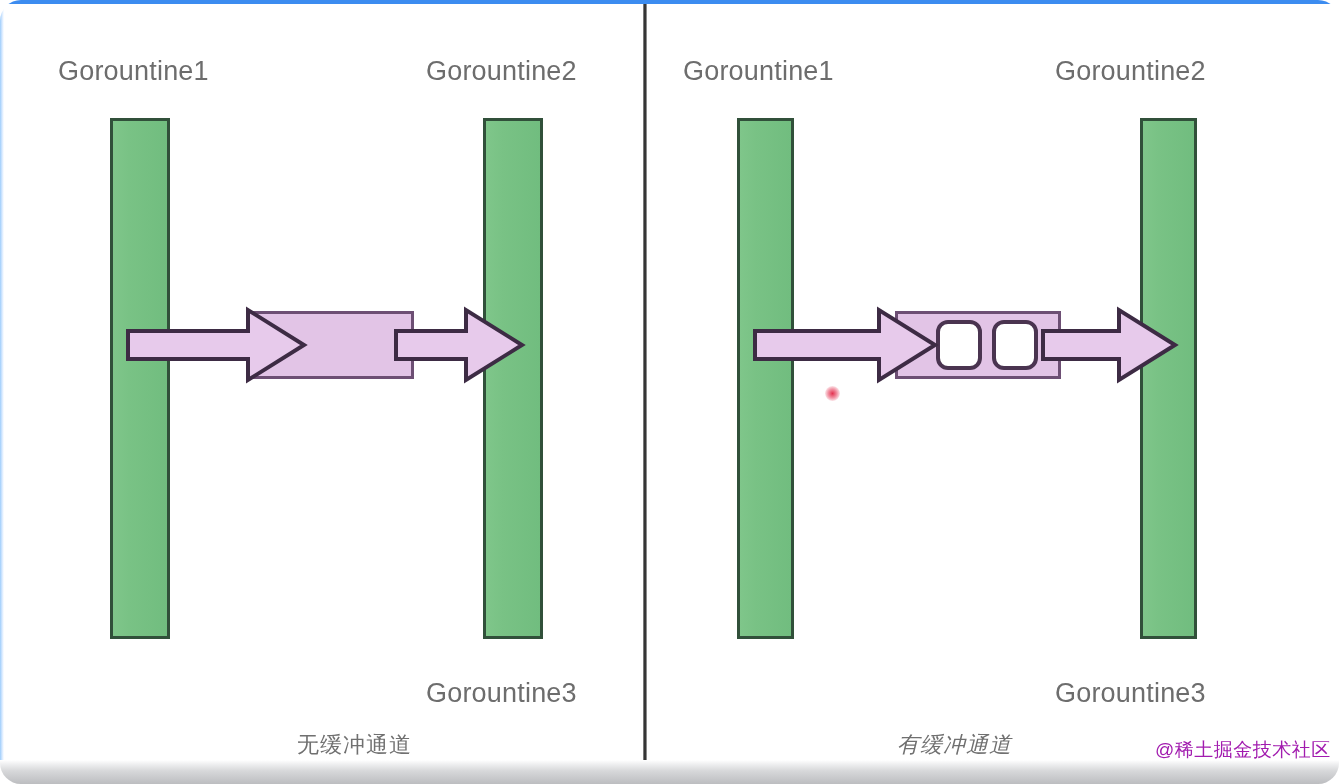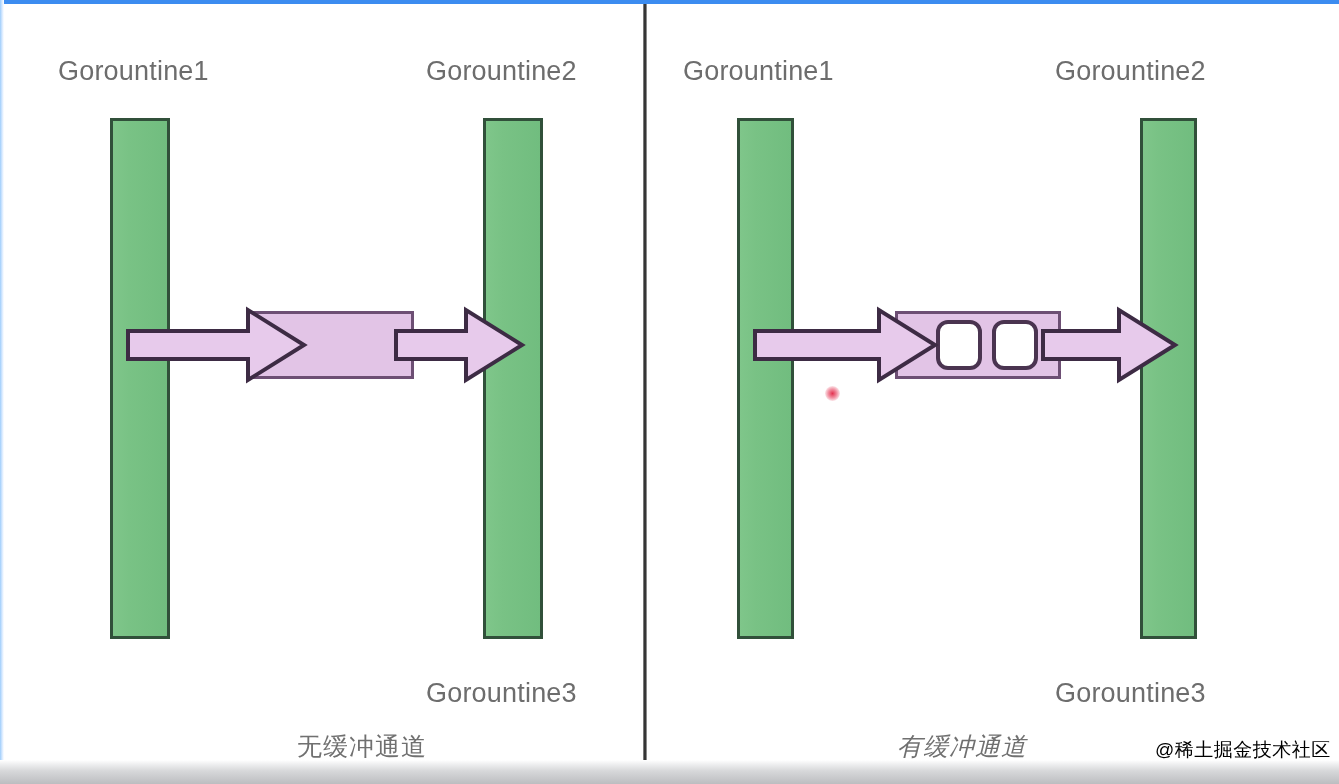--- a/index.html
+++ b/index.html
@@ -11,20 +11,21 @@
   body {
     font-family: "Liberation Sans", "DejaVu Sans", sans-serif;
   }
 
   #stage {
     position: relative;
     width: 1339px;
     height: 784px;
     background: #ffffff;
     overflow: hidden;
+    border-radius: 21px;
   }
 
   
   .frame-top-border {
     position: absolute;
     left: 0; top: 0;
     width: 1339px; height: 4px;
     background: #3c8cf0;
   }
   .frame-left-border {
@@ -100,30 +101,30 @@
   .arrow-shape {
     fill: #e7caeb;
     stroke: #3d2b44;
     stroke-width: 4;
     stroke-linejoin: miter;
   }
 
   
   .caption-cn {
     position: absolute;
-    font-size: 25px;
+    font-size: 22px;
     color: #707070;
     white-space: nowrap;
     letter-spacing: 1px;
   }
 
   .watermark {
     position: absolute;
     font-size: 19px;
-    color: #000000;
+    color: #a21caf;
     white-space: nowrap;
     letter-spacing: 0.5px;
   }
 
   
   .cursor-dot {
     position: absolute;
     width: 15px; height: 15px;
     border-radius: 50%;
     background: radial-gradient(circle, rgba(226,40,70,0.95) 0%, rgba(230,60,90,0.55) 42%, rgba(236,120,140,0.16) 72%, rgba(255,255,255,0) 100%);

